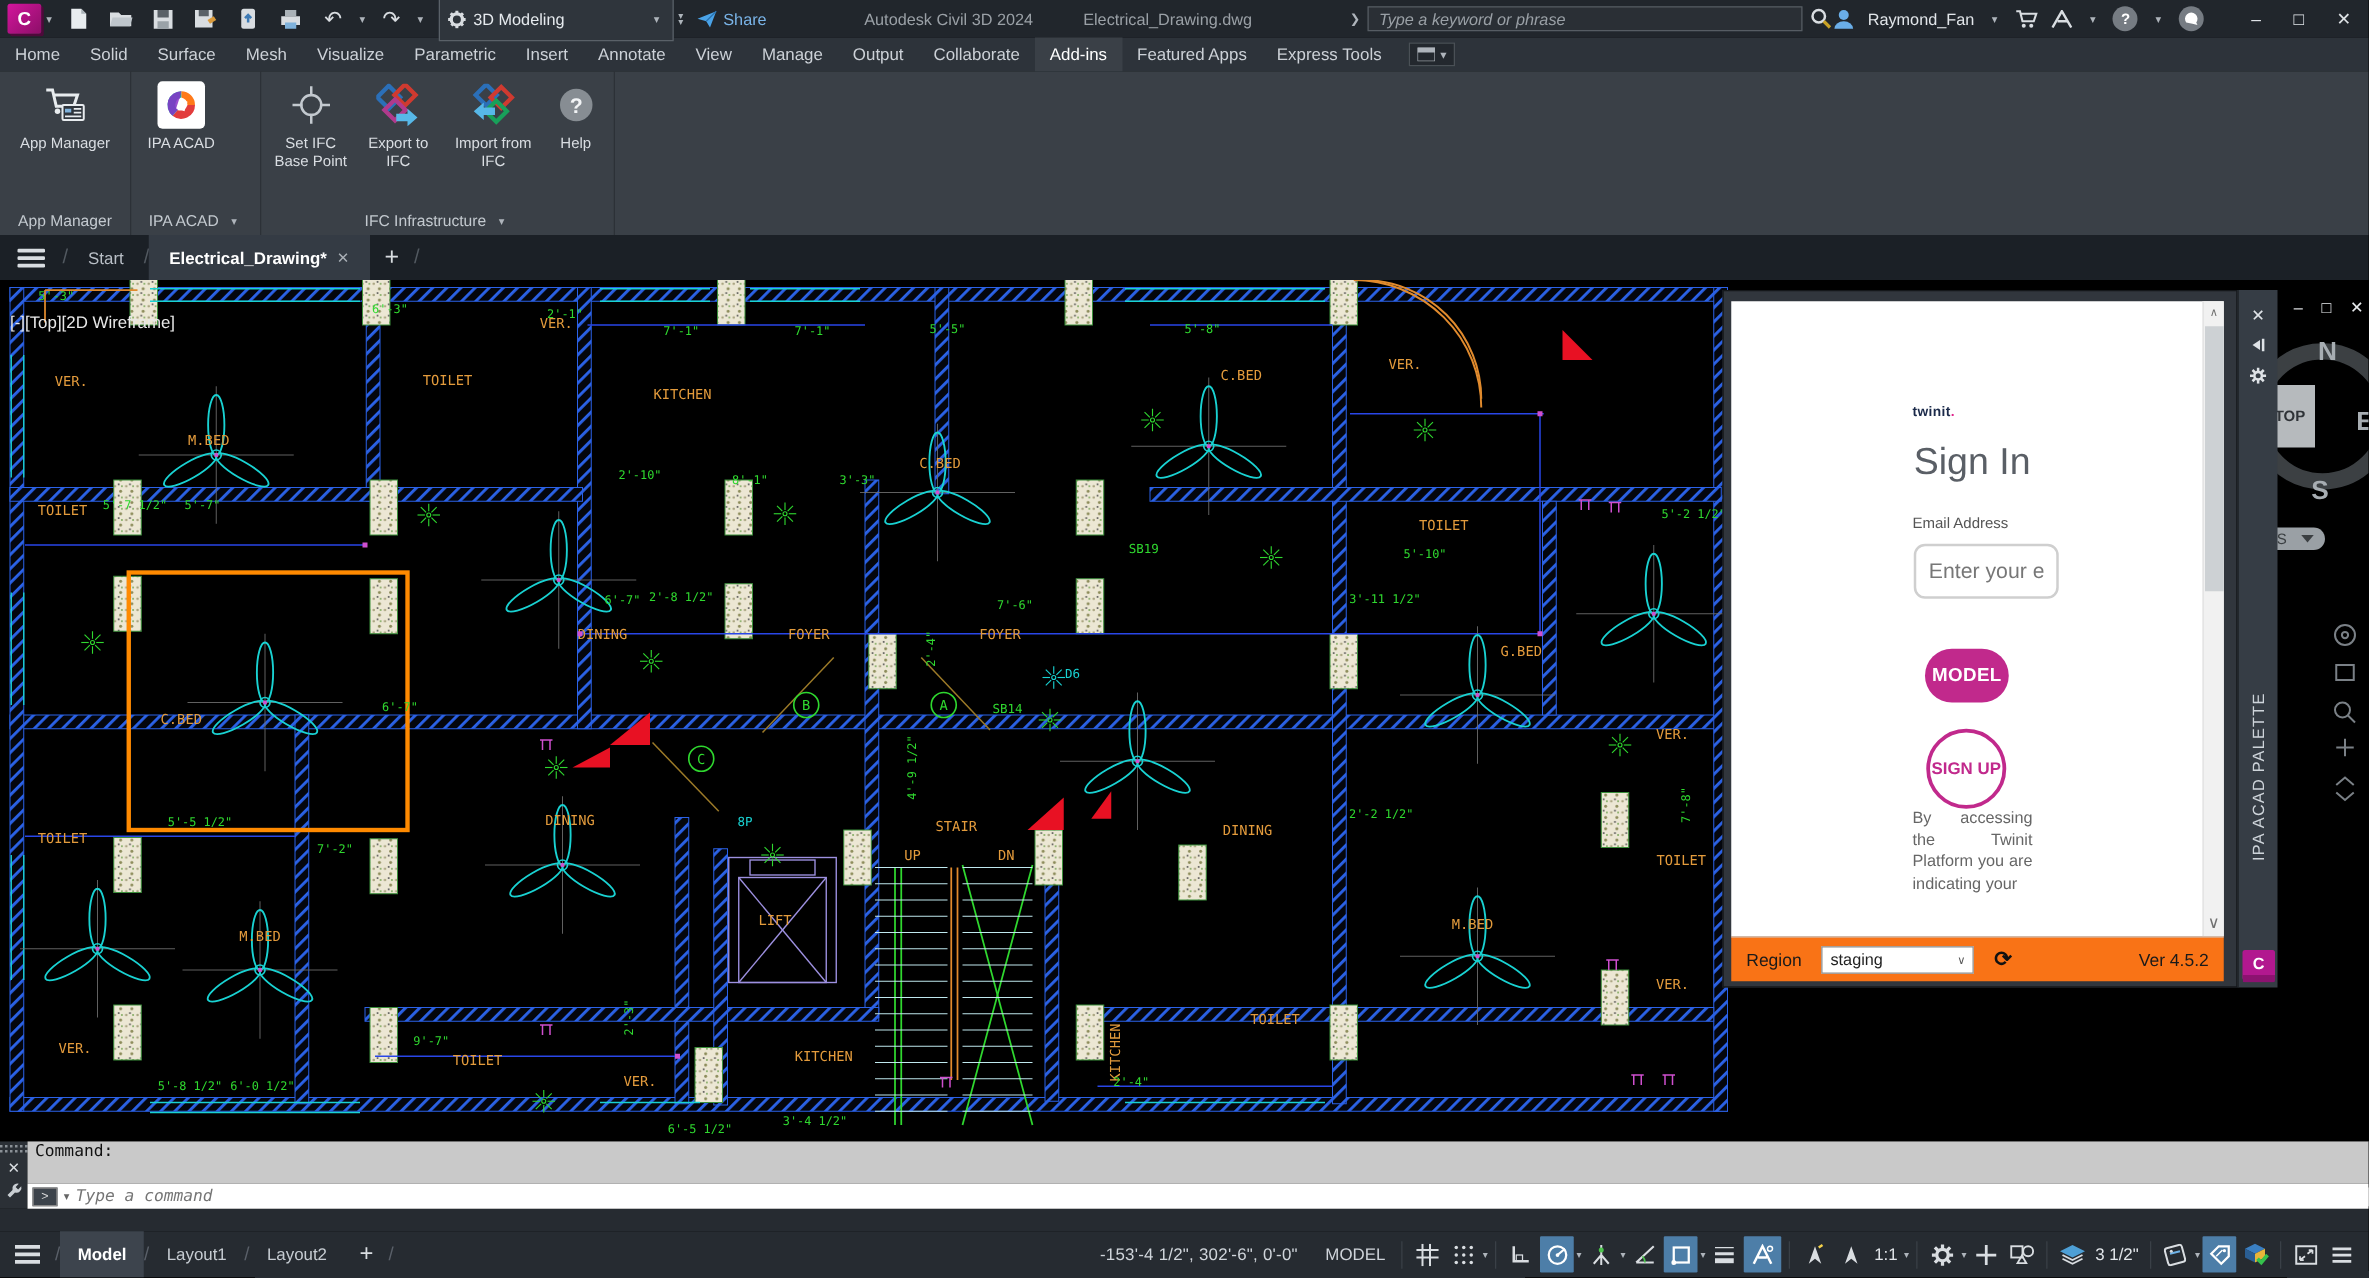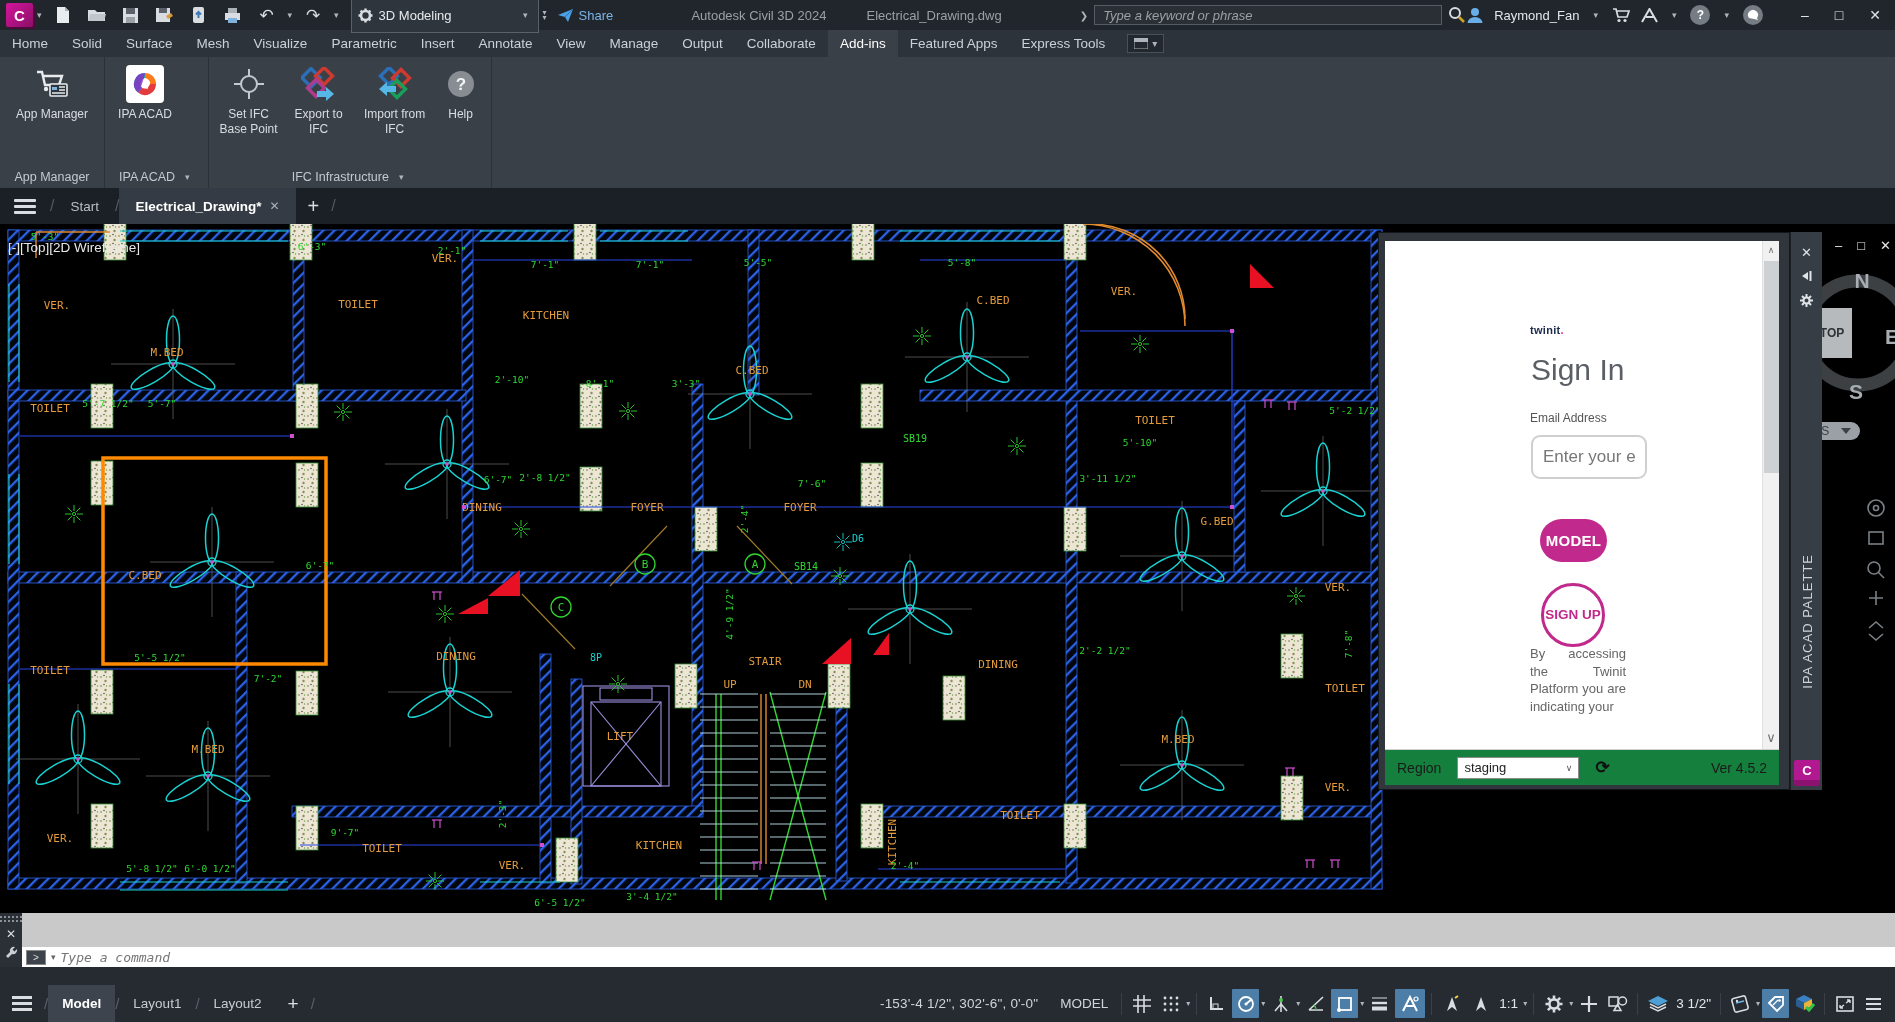--- a/index.html
+++ b/index.html
@@ -55,21 +55,21 @@
   .burger { width:22px; display:flex; flex-direction:column; gap:3px; margin:0 14px 0 14px; }
   .burger i { height:3px; background:#d9dde1; border-radius:1px; }
   .ftab { padding:0 16px; height:100%; display:flex; align-items:center; gap:8px; }
   .ftab.active { background:#343b44; color:#fff; font-weight:bold; }
   .ftab .x { color:#aab0b7; font-weight:normal; font-size:12px; }
   .fslash { color:#525960; font-size:16px; }
   .fplus { color:#d9dde1; font-size:20px; padding:0 12px; }
 
   
   .canvas { position:relative; height:689px; background:#000; overflow:hidden; }
-  .vp-label { position:absolute; left:8px; top:16px; color:#e8e8e8; font-size:13.5px; z-index:3; }
+  .vp-label { position:absolute; left:8px; top:26px; color:#e8e8e8; font-size:13.5px; z-index:3; }
   #plan { position:absolute; left:0; top:0; z-index:1; }
   .draw-winbtns { position:absolute; top:14px; right:4px; z-index:2; display:flex; gap:15px; color:#e6e9ec; font-size:13px; }
   #viewcube { position:absolute; left:1745px; top:12px; z-index:2; }
 
   
   .palette { position:absolute; left:1378px; top:8px; width:444px; height:558px; display:flex; z-index:5; }
   .palette-main { width:412px; position:relative; background:#31363d; border:1px solid #14171a; }
   .palette-card { position:absolute; left:6px; top:8px; width:394px; height:508px; background:#fff; display:flex; }
   .card-inner { width:377px; position:relative; font-family:"Liberation Sans",sans-serif; }
   .twinit { position:absolute; left:145px; top:83px; font-size:11px; font-weight:bold; color:#1b2a4a; letter-spacing:.3px; }
@@ -81,21 +81,21 @@
   .email-input::placeholder { color:#777; }
   .login-btn { position:absolute; left:155px; top:278px; width:67px; height:43px; border:none; border-radius:22px;
                color:#fff; font-weight:bold; font-size:15px; letter-spacing:.3px; }
   .signup-btn { position:absolute; left:156px; top:342px; width:64px; height:64px; border-radius:50%;
                 background:#fff; font-weight:bold; font-size:13.5px; line-height:1.15; }
   .legal { position:absolute; left:145px; top:404px; width:96px; font-size:13px; color:#666;
            text-align:justify; line-height:1.35; }
   .pscroll { width:17px; background:#f1f1f1; border-left:1px solid #e0e0e0; position:relative; }
   .pscroll .arr { position:absolute; left:0; width:100%; text-align:center; color:#707070; font-size:9px; }
   .pscroll .thumb { position:absolute; left:1px; width:15px; top:20px; height:212px; background:#cdd1d4; }
-  .palette-bottom { position:absolute; left:6px; top:516px; width:394px; height:36px; background:#15803d;
+  .palette-bottom { position:absolute; left:6px; top:516px; width:394px; height:36px; background:#f97316;
                     border-top:1px solid #cfcfcf; display:flex; align-items:center; padding:0 12px; font-size:14px; color:#1a1a1a; }
   .region-select { margin-left:16px; width:122px; height:22px; background:#fff; border:1px solid #8a8a8a;
                    display:flex; align-items:center; padding:0 6px; font-size:13px; color:#222; }
   .region-select .sel-caret { margin-left:auto; color:#555; font-size:9px; }
   .refresh { margin-left:16px; font-size:17px; font-weight:bold; color:#111; }
   .ver { margin-left:auto; }
   .palette-strip { width:32px; background:#363d45; border-left:1px solid #1c2025; display:flex; flex-direction:column;
                    align-items:center; padding-top:8px; color:#dfe3e7; position:relative; }
   .strip-icon { height:24px; display:flex; align-items:center; justify-content:center; font-size:13px; }
   .strip-title { position:absolute; top:322px; left:50%; transform:translateX(-50%);
@@ -936,20 +936,21 @@
         <i></i>
         <i></i>
       </span>
     <span class="cmd-x">✕</span>
     <svg width="13" height="13">
         <path d="M10 1 a4 4 0 0 0 -5 5 l-4 4 2 2 4 -4 a4 4 0 0 0 5 -5 l-2.5 2.5 -2 -2 z" fill="#c9ced3"></path>
       </svg>
   </div>
   <div class="cmd-right">
     <div class="cmd-history">
+      <div>Command:</div>
     </div>
     <div class="cmd-input-row">
       <span class="cmd-prompt-icon">&gt;</span>
       <span class="cmd-caret">▾</span>
       <input class="cmd-input" placeholder="Type a command" style="">
     </div>
   </div>
 </div>
 <div class="gap-strip"></div>
 

